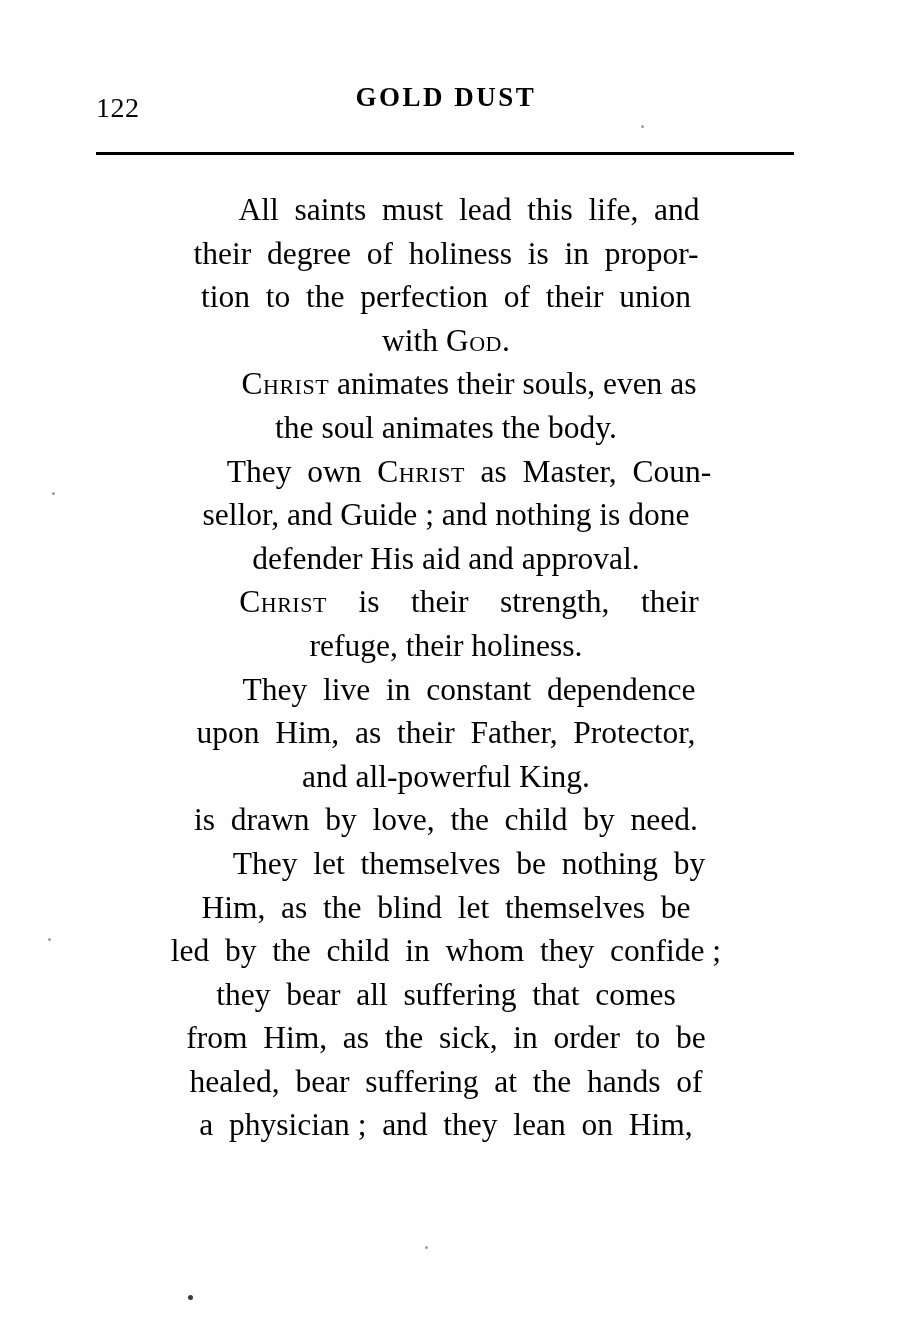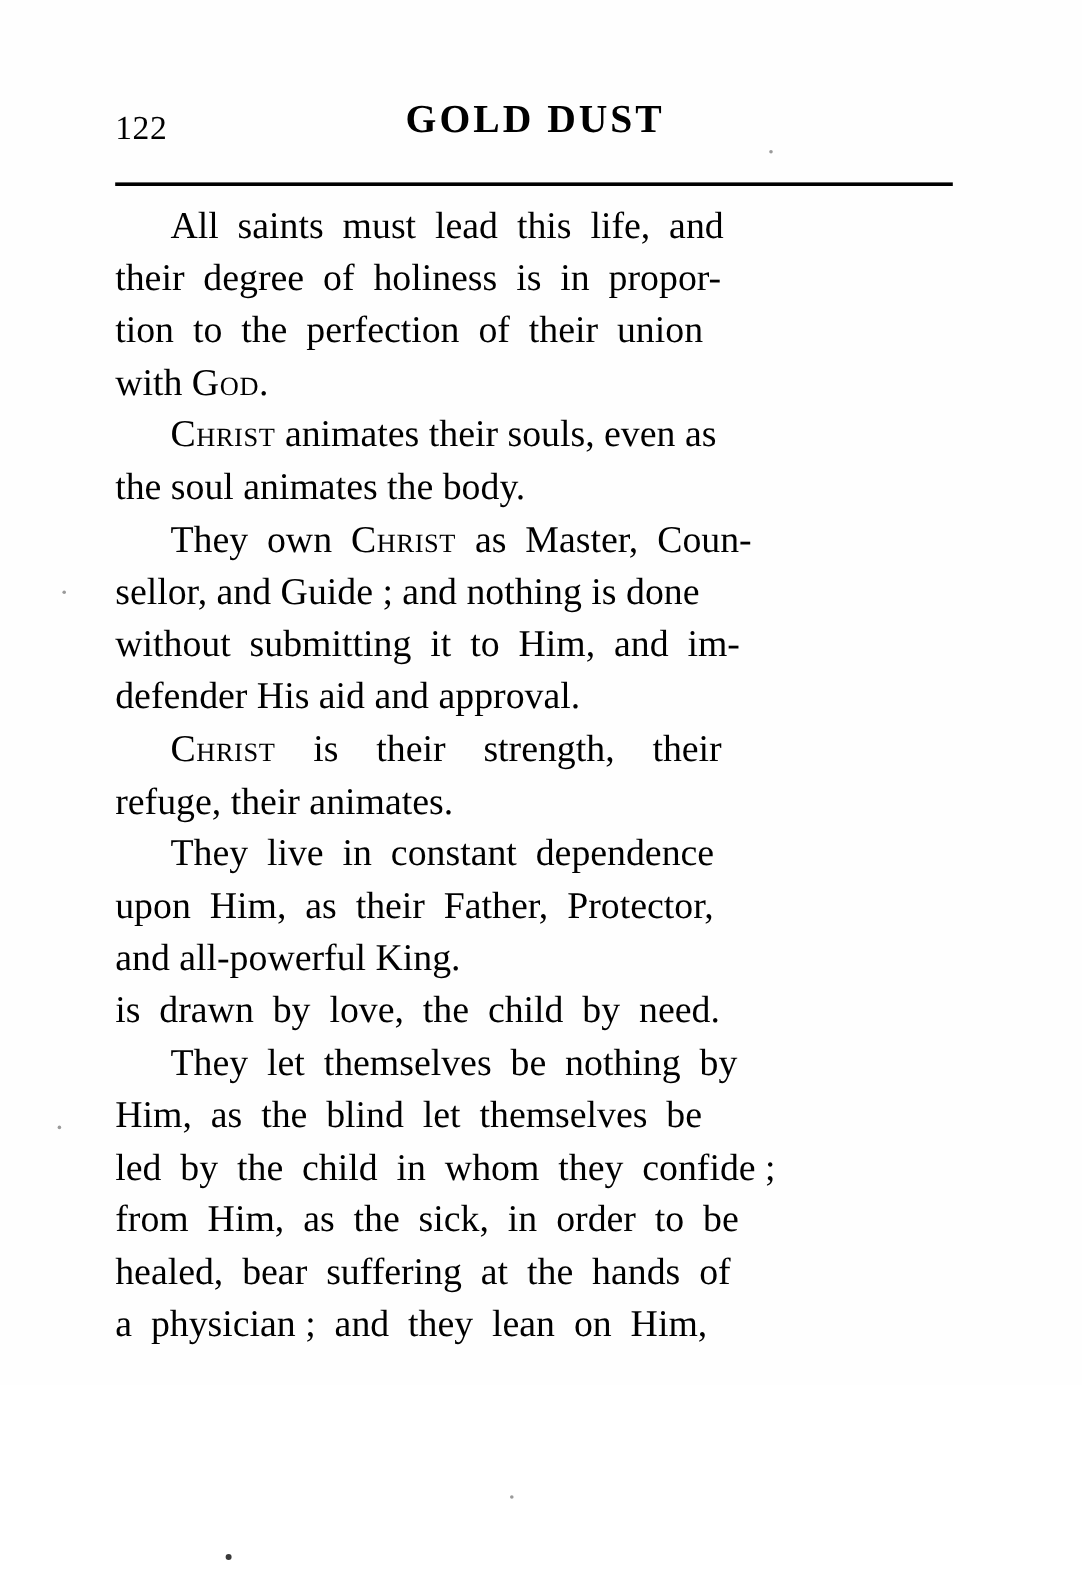--- a/index.html
+++ b/index.html
@@ -37,41 +37,42 @@
     font-size: 28px;
     font-family: "Liberation Serif", serif;
     letter-spacing: 0.5px;
   }
   .running-title {
     position: absolute;
     left: 0;
     top: 0;
     width: 700px;
     text-align: center;
-    font-size: 33px;
+    font-size: 27px;
     font-weight: bold;
     letter-spacing: 2.5px;
     font-family: "Liberation Serif", serif;
   }
   .rule {
     position: absolute;
     top: 152px;
     left: 96px;
     width: 698px;
     height: 3px;
     background: #000000;
   }
   .body-text {
     position: absolute;
-    top: 166px;
+    top: 188px;
     left: 96px;
     width: 700px;
     font-size: 31.5px;
     line-height: 43.6px;
     font-family: "Liberation Serif", serif;
+    text-align: center;
   }
   .para {
     margin: 0;
     padding: 0;
   }
   .line {
     display: block;
     white-space: pre;
     height: 43.6px;
   }
@@ -117,43 +118,43 @@
     </div>
 
     <div class="para">
       <span class="line indent"><span class="sc">Christ</span> animates their souls, even as</span>
       <span class="line">the soul animates the body.</span>
     </div>
 
     <div class="para">
       <span class="line indent">They  own  <span class="sc">Christ</span>  as  Master,  Coun-</span>
       <span class="line">sellor, and Guide ; and nothing is done</span>
-      <span class="line">without  submitting  it  to  Him,  and  im-</span>
       <span class="line">defender His aid and approval.</span>
     </div>
 
     <div class="para">
       <span class="line indent"><span class="sc">Christ</span>    is    their    strength,    their</span>
-      <span class="line">refuge, their animates.</span>
+      <span class="line">refuge, their holiness.</span>
     </div>
 
     <div class="para">
       <span class="line indent">They  live  in  constant  dependence</span>
       <span class="line">upon  Him,  as  their  Father,  Protector,</span>
       <span class="line">and all-powerful King.</span>
     </div>
 
     <div class="para">
       <span class="line">is  drawn  by  love,  the  child  by  need.</span>
     </div>
 
     <div class="para">
       <span class="line indent">They  let  themselves  be  nothing  by</span>
       <span class="line">Him,  as  the  blind  let  themselves  be</span>
       <span class="line">led  by  the  child  in  whom  they  confide ;</span>
+      <span class="line">they  bear  all  suffering  that  comes</span>
       <span class="line">from  Him,  as  the  sick,  in  order  to  be</span>
       <span class="line">healed,  bear  suffering  at  the  hands  of</span>
       <span class="line">a  physician ;  and  they  lean  on  Him,</span>
     </div>
 
   </div>
 
   <div class="smudge" style="left:188px; top:1295px;"></div>
   <div class="speck" style="left:52px; top:492px;"></div>
   <div class="speck" style="left:48px; top:938px;"></div>

